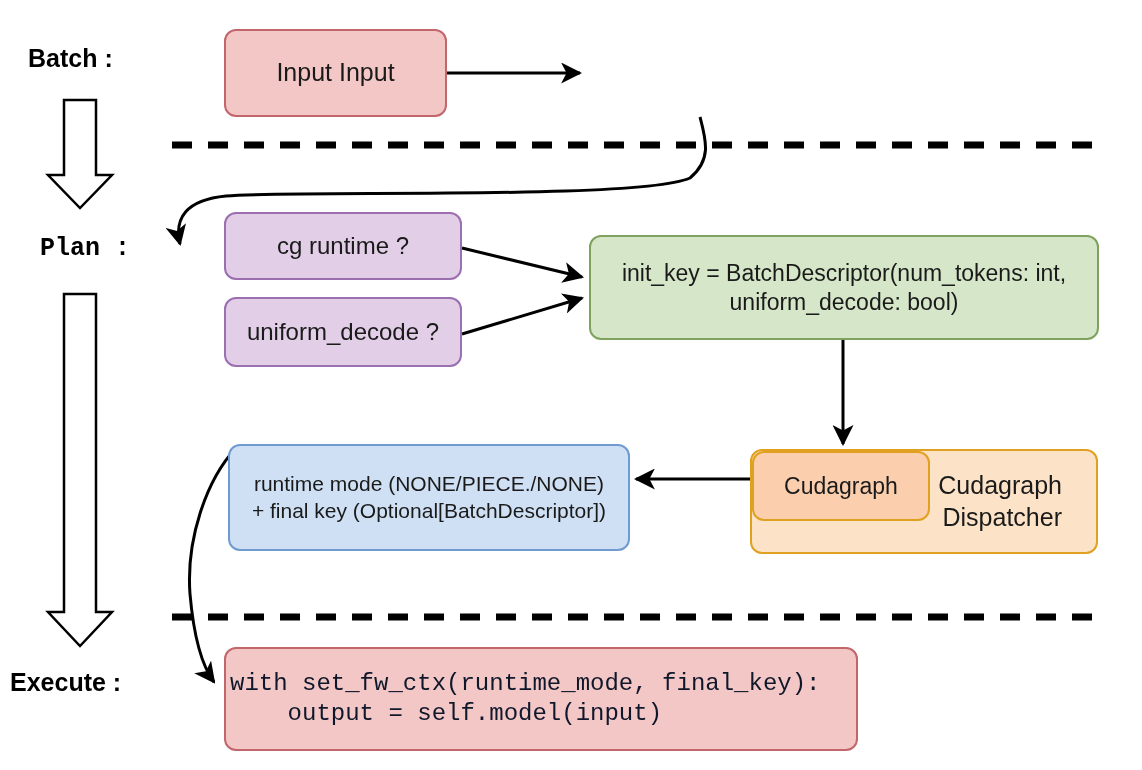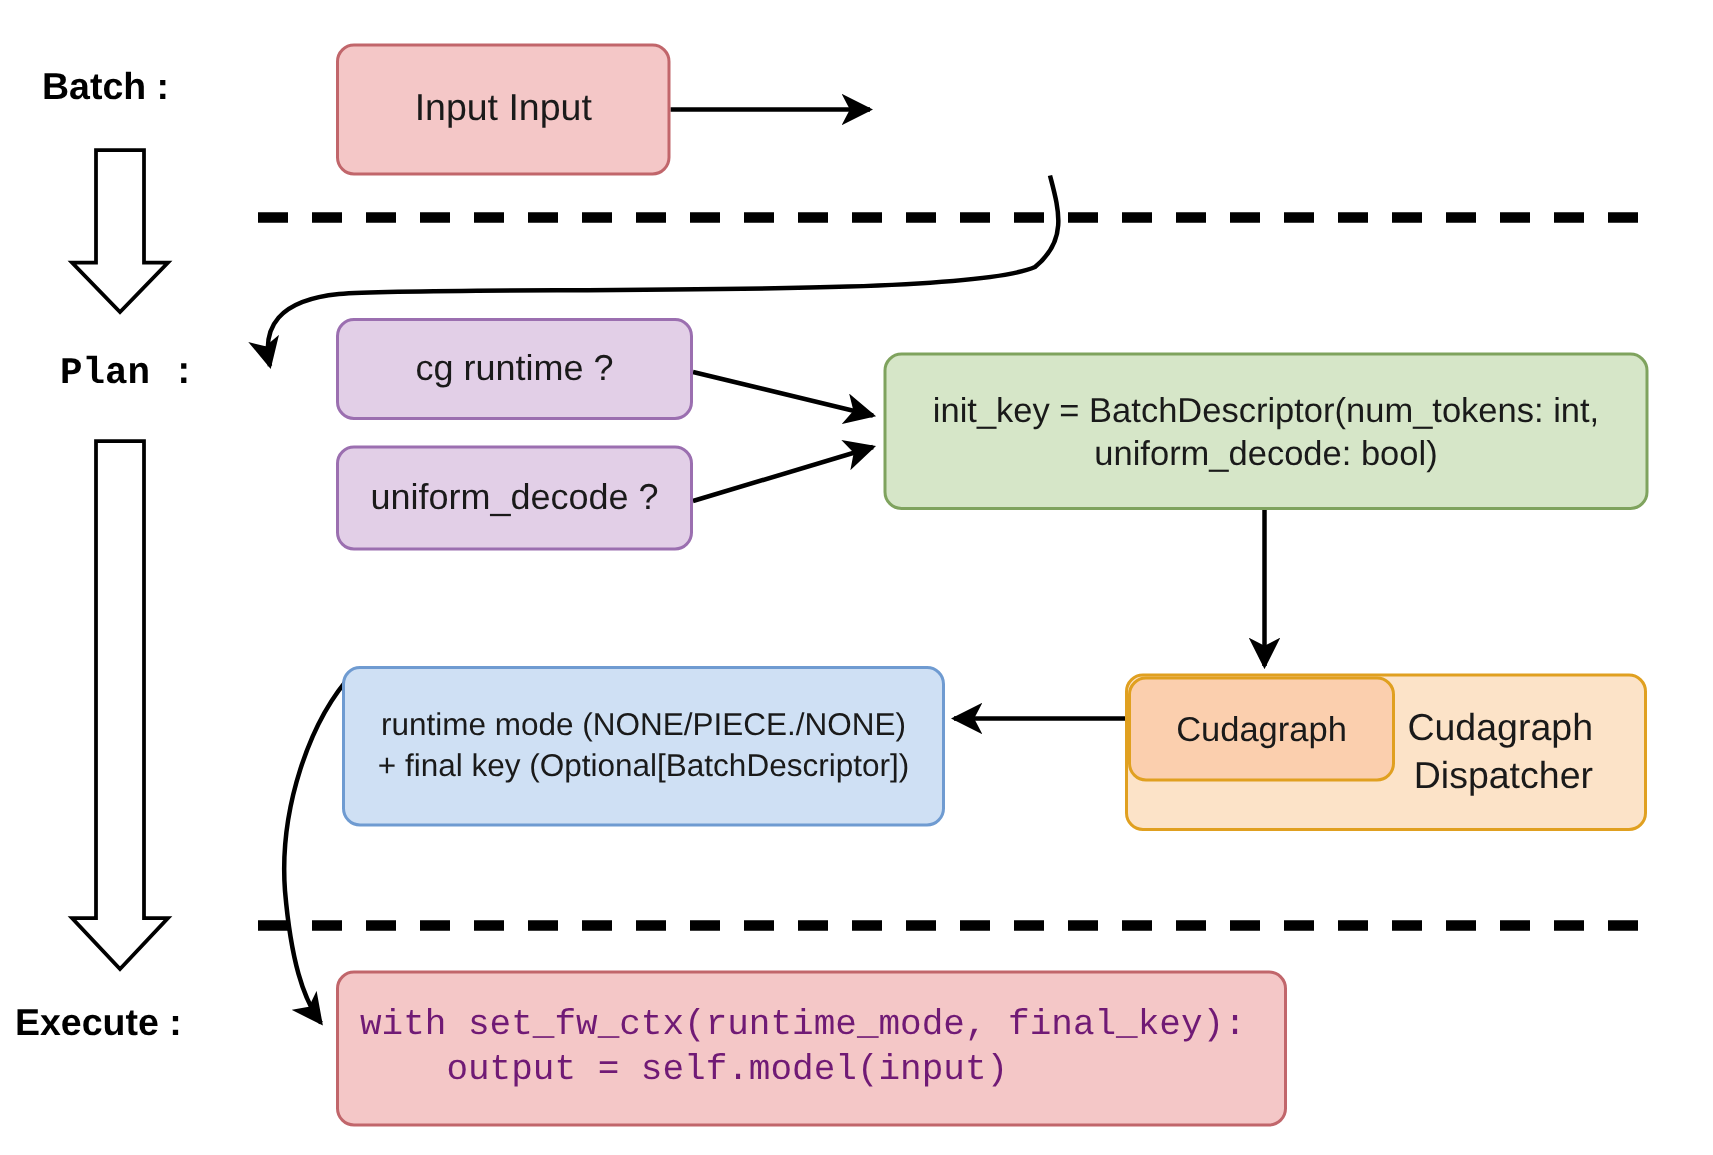--- a/index.html
+++ b/index.html
@@ -46,22 +46,22 @@
     color: #000000;
     white-space: nowrap;
     z-index: 3;
   }
   .code-node {
     font-family: "Liberation Mono", monospace;
     justify-content: flex-start;
     text-align: left;
     white-space: pre;
     font-size: 24px;
-    padding-left: 14px;
-    color: #701a75;
+    padding-left: 4px;
+    color: #0f172a;
   }
 </style>
 </head>
 <body>
 
 <div id="canvas">
 
   <svg id="svg-layer" viewBox="0 0 1142 770" xmlns="http://www.w3.org/2000/svg">
     <defs>
       <marker id="arrowhead" viewBox="0 0 10 10" refX="9" refY="5" markerWidth="7" markerHeight="7" orient="auto-start-reverse">

